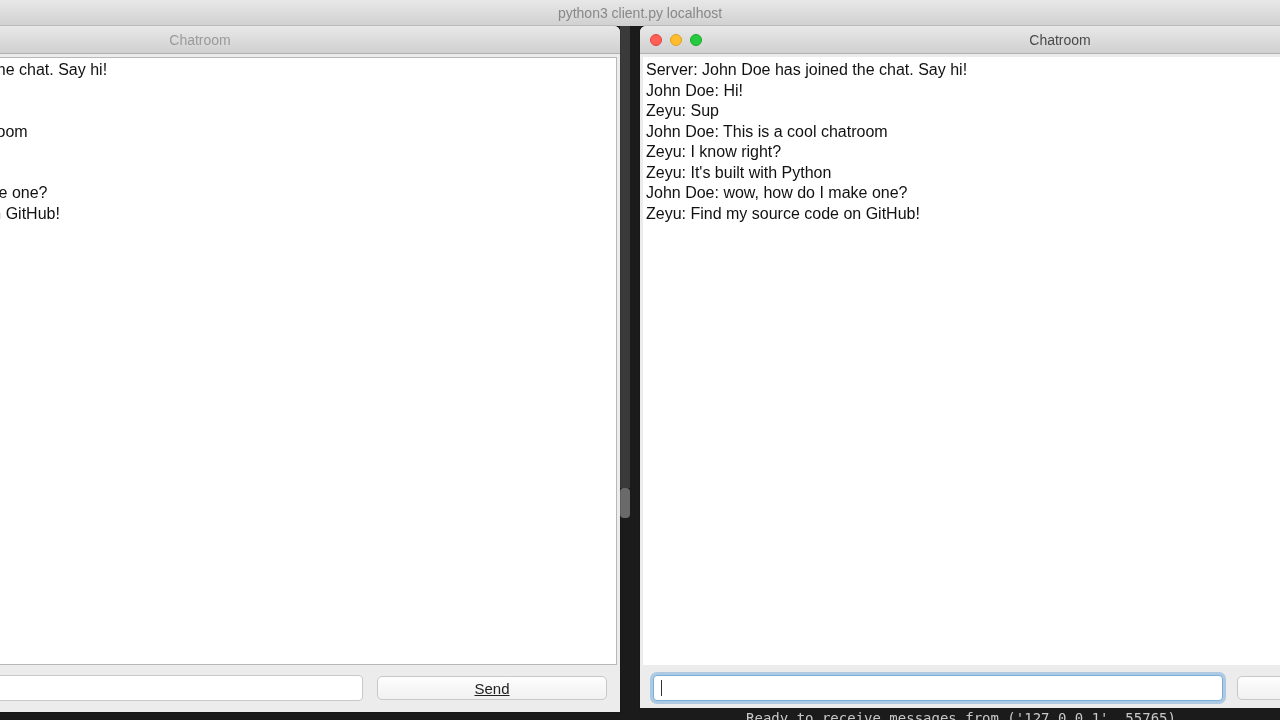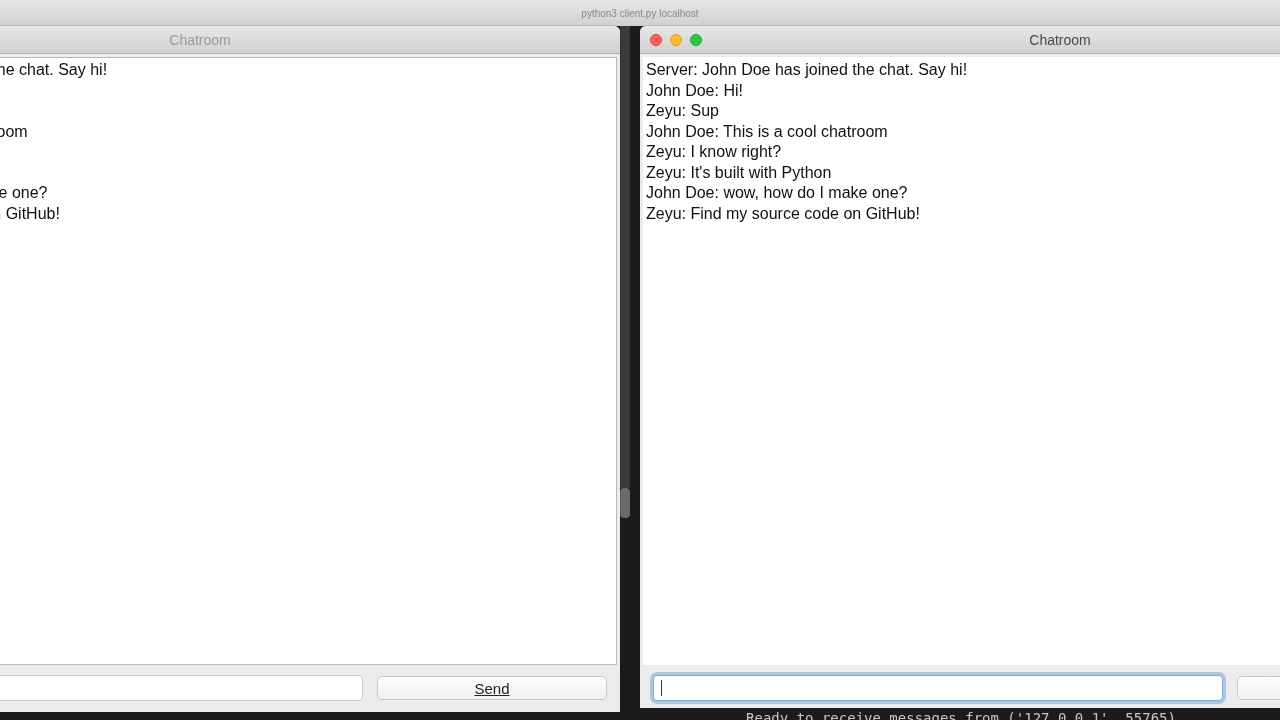--- a/index.html
+++ b/index.html
@@ -15,21 +15,21 @@
     .terminal-titlebar {
       position: absolute;
       top: 0;
       left: 0;
       right: 0;
       height: 26px;
       background: linear-gradient(to bottom, #e8e8e8, #d0d0d0);
       display: flex;
       align-items: center;
       justify-content: center;
-      font-size: 10px;
+      font-size: 14px;
       color: #888;
     }
     
     .window {
       position: absolute;
       background: #ececec;
       border-radius: 6px 6px 0 0;
       display: flex;
       flex-direction: column;
       box-shadow: 0 0 0 1px rgba(0,0,0,0.1);

